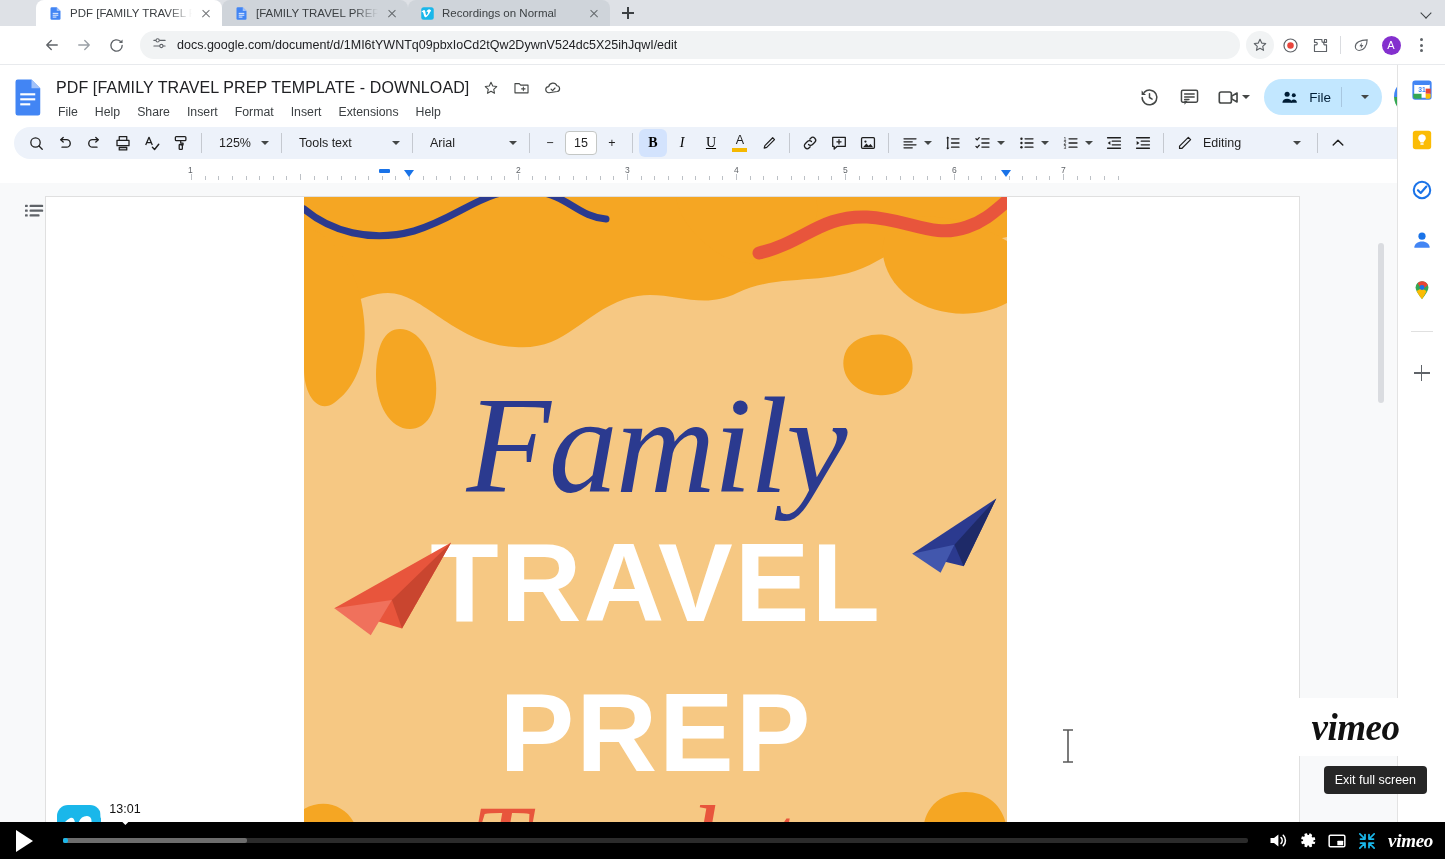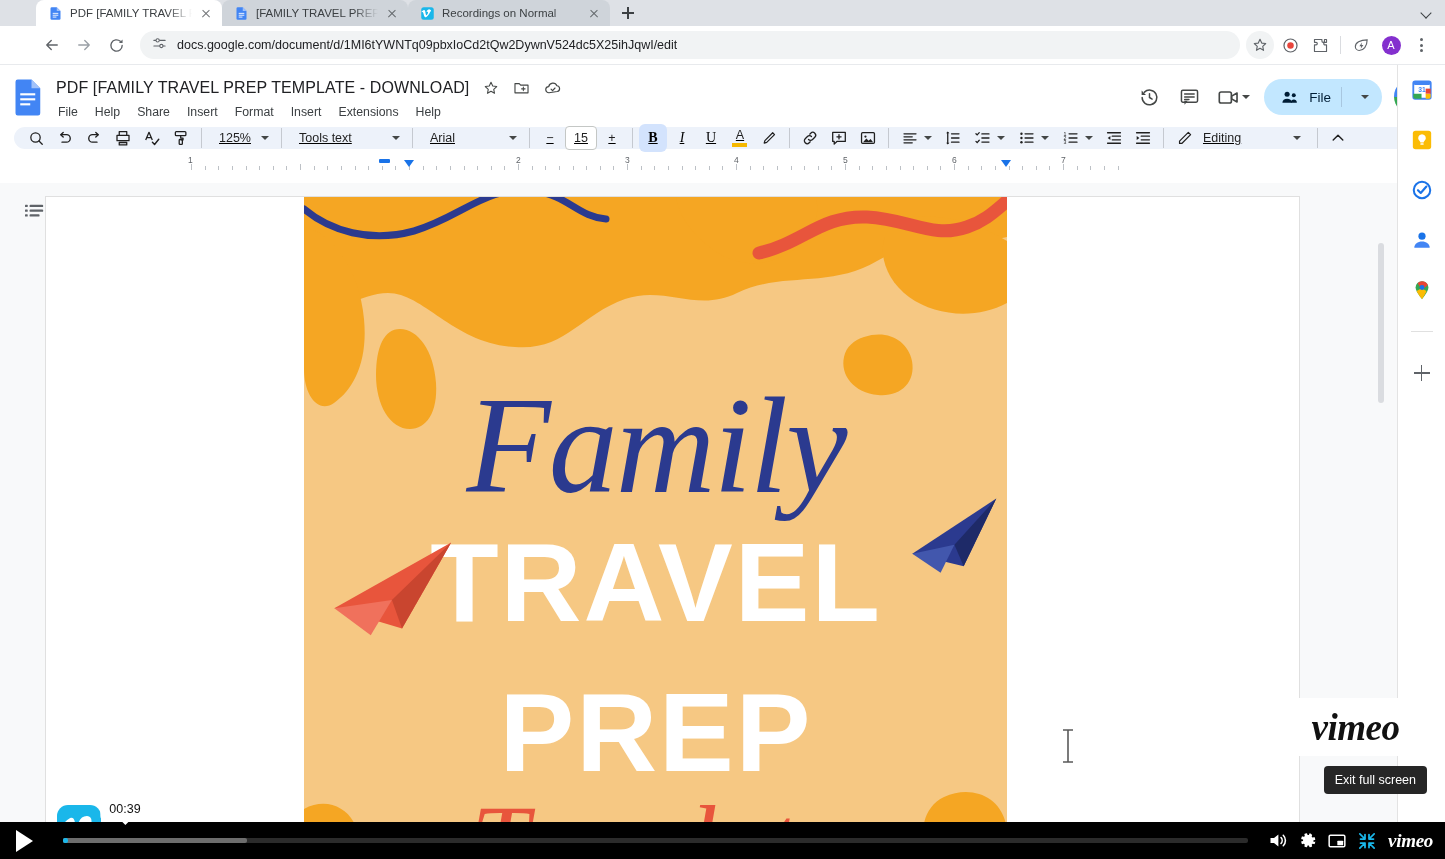--- a/index.html
+++ b/index.html
@@ -99,22 +99,22 @@
     background:conic-gradient(#ea4335 0 25%, #fbbc05 25% 50%, #34a853 50% 75%, #4285f4 75% 100%);
     display:flex;align-items:center;justify-content:center;
   }
   .acct-inner{
     width:30px;height:30px;border-radius:50%;background:#8430ce;color:#fff;
     display:flex;align-items:center;justify-content:center;font-size:15px;
   }
 
   
   .toolbar {
-    margin:4px 14px 0 14px; height:22px; background:#edf2fa; border-radius:18px;
-    display:flex; align-items:center; padding:0 8px; gap:1px;text-decoration:underline;
+    margin:4px 14px 0 14px; height:32px; background:#edf2fa; border-radius:18px;
+    display:flex; align-items:center; padding:0 8px; gap:1px;
   }
   .tb { height:28px; min-width:28px; border-radius:6px; display:flex; align-items:center; justify-content:center; padding:0 3px;}
   .tb.on { background:#d3e3fd; }
   .tb-sep { width:1px; height:20px; background:#c5c9d0; margin:0 5px; }
   .tb-text { font-size:12.5px; color:#1f1f1f; padding:0 5px;}
   .tb-wide { height:28px; border-radius:6px; display:flex; align-items:center; padding:0 6px; gap:5px;}
   .caret { width:0;height:0;border-left:4px solid transparent;border-right:4px solid transparent;border-top:4px solid #444746;}
   .fsbox {
     width:32px;height:24px;border:1px solid #c4c7c5;border-radius:4px;background:#fff;
     display:flex;align-items:center;justify-content:center;font-size:12.5px;color:#1f1f1f;
@@ -838,21 +838,21 @@
 
   <div class="player">
     <div style="display:flex;align-items:center;">
       <span class="play-tri"></span>
     </div>
 
     <div class="scrub">
       <div class="scrub-track"></div>
       <div class="scrub-buf" style="width: 15.5%;"></div>
       <div class="scrub-play" style="width: 0.45%;"></div>
-      <div class="time-bub">00:39</div>
+      <div class="time-bub">13:01</div>
     </div>
 
     <div class="pl-ic">
       <svg width="21" height="21" viewBox="0 0 24 24">
           <path fill="#fff" d="M4 9.2h4l5-4v13.6l-5-4H4z"></path>
           <g fill="none" stroke="#fff" stroke-width="1.8" stroke-linecap="round">
             <path d="M16 8.6a5 5 0 0 1 0 6.8"></path>
             <path d="M18.6 6a8.6 8.6 0 0 1 0 12"></path>
           </g>
         </svg>

